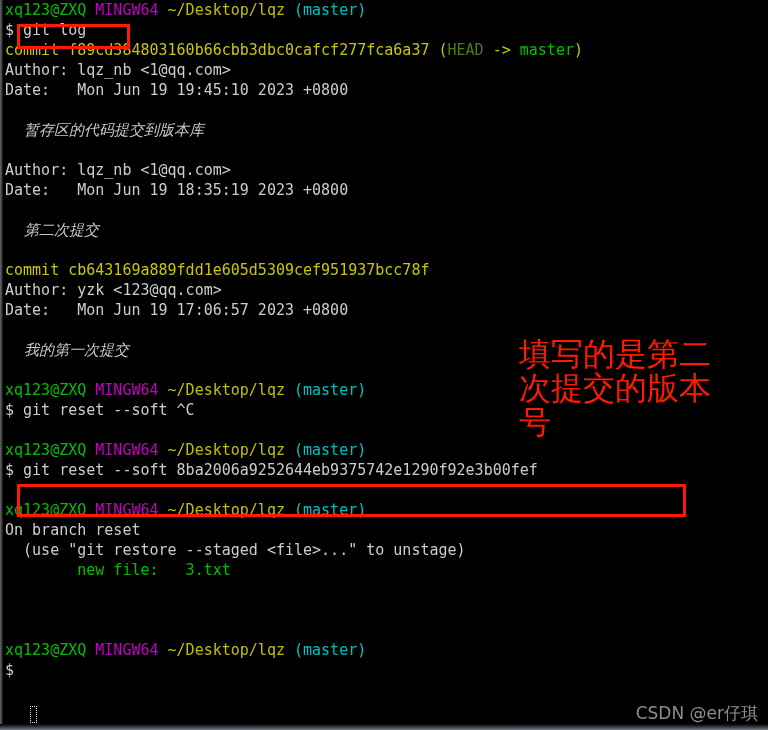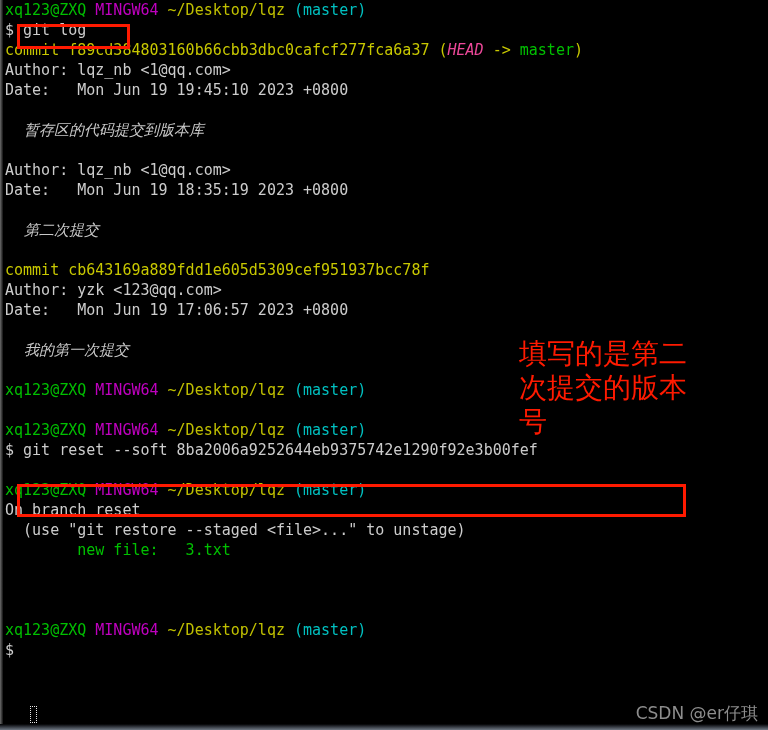--- a/index.html
+++ b/index.html
@@ -50,21 +50,21 @@
     padding-left: 2px;
   }
   .blank { height: 20px; }
 
   
   .c-user   { color: #00c000; }          
   .c-host   { color: #c000c0; }          
   .c-path   { color: #c0c000; }          
   .c-branch { color: #00c0c0; }          
   .c-yellow { color: #c8c800; }          
-  .c-cyan   { color: #ec4899; font-style: italic; }
+  .c-cyan   { color: #4d7c0f; }
   .c-green  { color: #00c000; }
   .c-white  { color: #cccccc; }
   .c-cn     { color: #c8c8c8; font-style: italic; }
 
   .cn-text {
     font-family: "DejaVu Sans", "Liberation Sans", sans-serif;
     font-size: 15px;
   }
 
   
@@ -89,21 +89,21 @@
   }
 
   
   #annotation {
     position: absolute;
     left: 519px;
     top: 337px;
     width: 210px;
     color: #ff1a00;
     font-family: "DejaVu Sans", "Liberation Sans", sans-serif;
-    font-size: 28px;
+    font-size: 32px;
     line-height: 34px;
     font-weight: 400;
     letter-spacing: 0px;
     z-index: 4;
   }
 
   
   #cursor {
     position: absolute;
     left: 30px;
@@ -154,20 +154,21 @@
     <div class="blank"></div>
 
     <div class="line"><span class="c-yellow">commit</span><span class="c-yellow"> </span><span class="c-yellow">cb643169a889fdd1e605d5309cef951937bcc78f</span></div>
     <div class="line"><span class="c-white">Author:</span><span> </span><span class="c-white">yzk &lt;123@qq.com&gt;</span></div>
     <div class="line"><span class="c-white">Date:</span><span>   </span><span class="c-white">Mon Jun 19 17:06:57 2023 +0800</span></div>
     <div class="blank"></div>
     <div class="line cn-text"><span>    </span><span class="c-cn">我的第一次提交</span></div>
     <div class="blank"></div>
 
     <div class="line"><span class="c-user">xq123@ZXQ</span><span> </span><span class="c-host">MINGW64</span><span> </span><span class="c-path">~/Desktop/lqz</span><span> </span><span class="c-branch">(master)</span></div>
+    <div class="line"><span class="c-white">$</span><span> </span><span class="c-white">git reset --soft ^C</span></div>
     <div class="blank"></div>
 
     <div class="line"><span class="c-user">xq123@ZXQ</span><span> </span><span class="c-host">MINGW64</span><span> </span><span class="c-path">~/Desktop/lqz</span><span> </span><span class="c-branch">(master)</span></div>
     <div class="line"><span class="c-white">$</span><span> </span><span class="c-white">git reset --soft 8ba2006a9252644eb9375742e1290f92e3b00fef</span></div>
     <div class="blank"></div>
 
     <div class="line"><span class="c-user">xq123@ZXQ</span><span> </span><span class="c-host">MINGW64</span><span> </span><span class="c-path">~/Desktop/lqz</span><span> </span><span class="c-branch">(master)</span></div>
     <div class="line c-white">On branch reset</div>
     <div class="line c-white">  (use "git restore --staged &lt;file&gt;..." to unstage)</div>
     <div class="line c-green">        new file:   3.txt</div>

